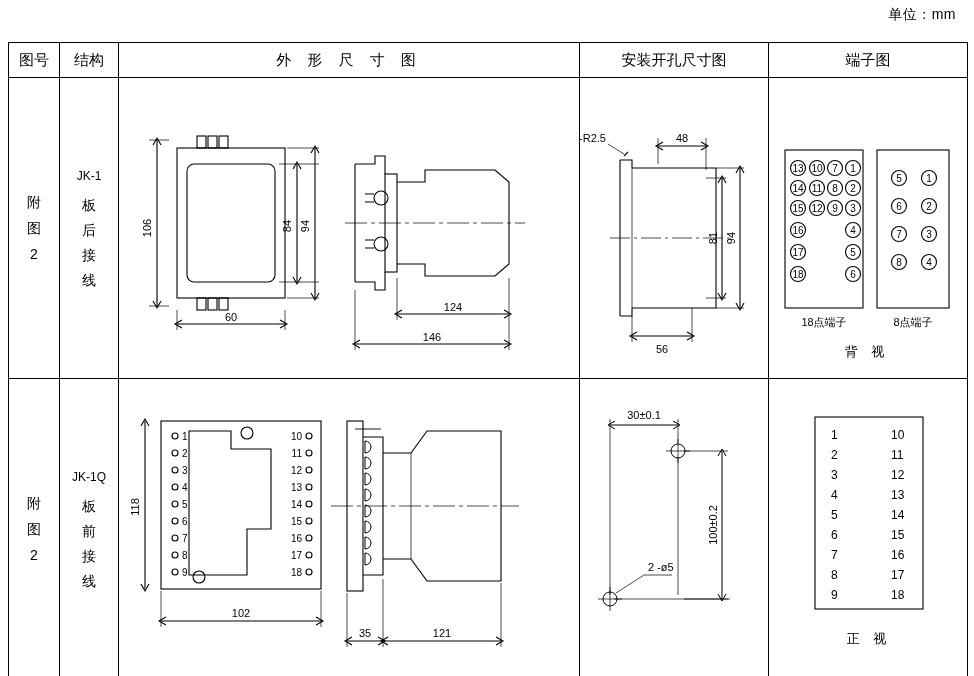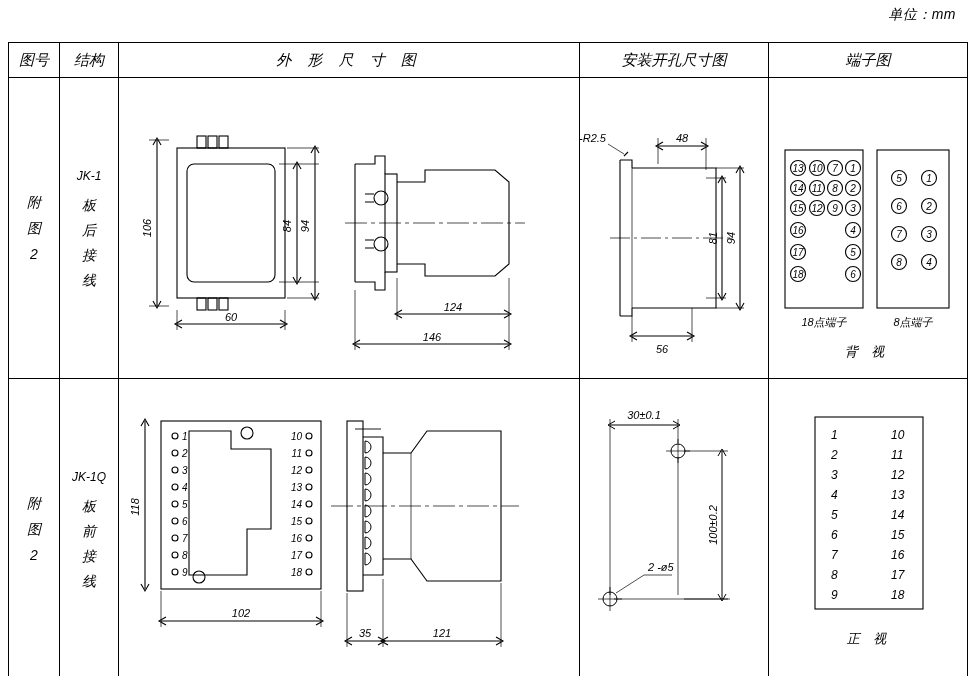--- a/index.html
+++ b/index.html
@@ -9,21 +9,20 @@
   }
   body {
     font-family: "Liberation Sans", sans-serif;
     color: #000;
   }
   #page {
     position: relative;
     width: 974px;
     height: 676px;
     overflow: hidden;
-    font-style: italic;
   }
   .unit-label {
     position: absolute;
     right: 18px;
     top: 6px;
     font-size: 14px;
     letter-spacing: 0.5px;
   }
   table.main {
     position: absolute;

